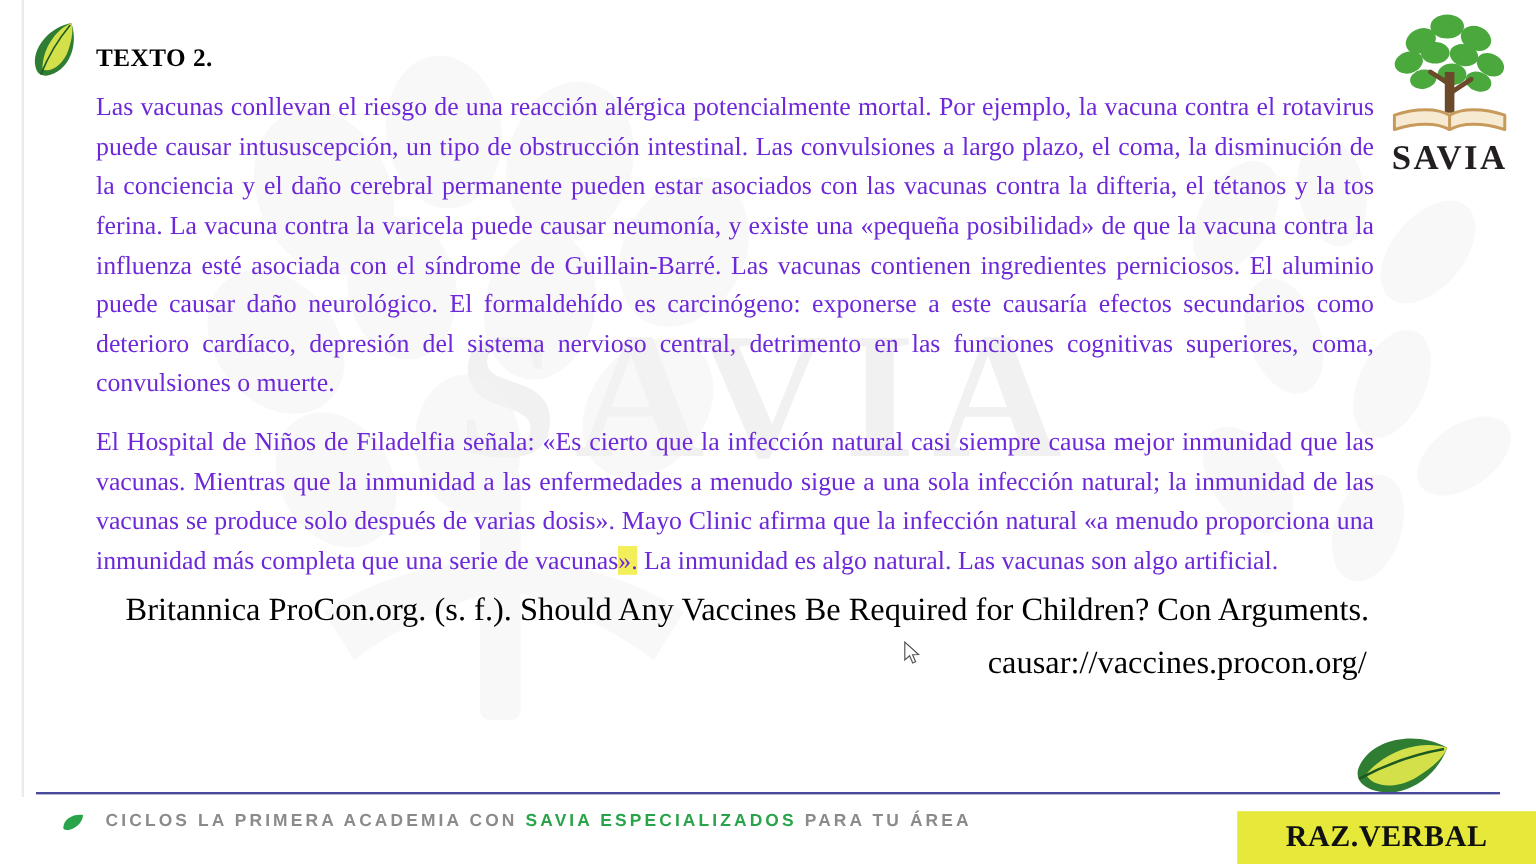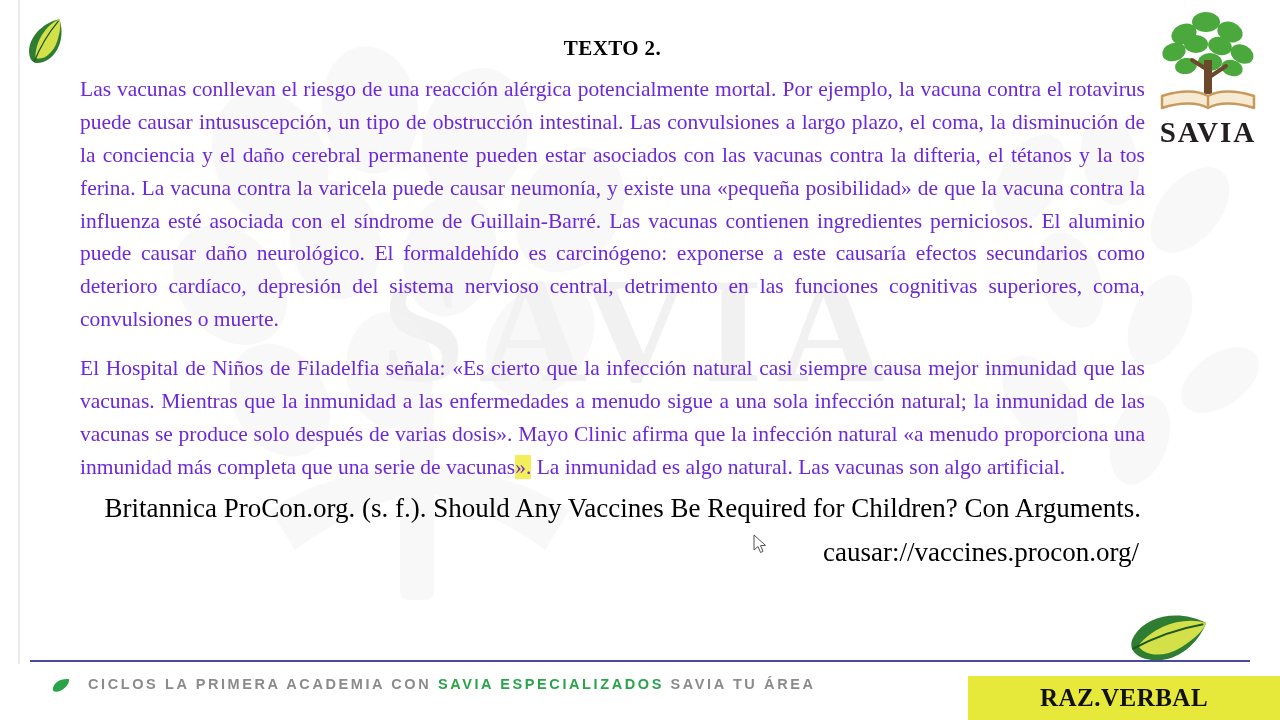--- a/index.html
+++ b/index.html
@@ -87,21 +87,21 @@
   }
 
   
   .content {
     position: absolute;
     left: 80px;
     top: 36px;
     width: 1065px;
   }
   .doc-title {
-    text-align: center;
+    text-align: left;
     font-weight: bold;
     font-size: 21px;
     letter-spacing: 0.4px;
     margin: 0 0 12px 0;
     color: #000;
   }
   .section-label {
     font-weight: bold;
     font-size: 21px;
     margin: 0 0 2px 0;
@@ -187,21 +187,21 @@
     font-weight: bold;
     letter-spacing: 2.6px;
     color: #8b8b8b;
     white-space: nowrap;
   }
   .footer-text .em { color: #2aa44a; }
   .footer-badge {
     position: absolute;
     right: 0;
     bottom: 0;
-    width: 312px;
+    width: 249px;
     height: 44px;
     background: #e6e93a;
     display: flex;
     align-items: center;
     justify-content: center;
   }
   .footer-badge span {
     font-family: "Liberation Serif", serif;
     font-weight: bold;
     font-size: 25px;
@@ -291,17 +291,17 @@
   <path d="M95 5 C55 0 10 25 5 62 C2 82 18 88 34 86 C72 81 96 42 95 5 Z" fill="#2f7d32"></path>
   <path d="M95 5 C62 8 28 35 16 72 C30 84 58 74 74 52 C88 33 95 18 95 5 Z" fill="#d3e04a"></path>
   <path d="M92 8 C60 28 30 56 10 80" stroke="#1d5a22" stroke-width="3" fill="none"></path>
 </svg>
 
 <div class="footer-rule"></div>
 <div class="footer">
   <svg class="footer-leaf" viewBox="0 0 30 24">
     <path d="M29 2 C16 0 2 7 1 19 C0 23 5 24 10 23 C22 20 29 10 29 2 Z" fill="#2aa44a"></path>
   </svg>
-  <div class="footer-text"><span>CICLOS LA PRIMERA ACADEMIA CON </span><span class="em">SAVIA ESPECIALIZADOS</span><span> SAVIA TU ÁREA</span></div>
+  <div class="footer-text"><span>CICLOS LA PRIMERA ACADEMIA CON </span><span class="em">SAVIA ESPECIALIZADOS</span><span> PARA TU ÁREA</span></div>
   <div class="footer-badge">
     <span>RAZ.VERBAL</span>
   </div>
 </div>
 
 </body></html>

